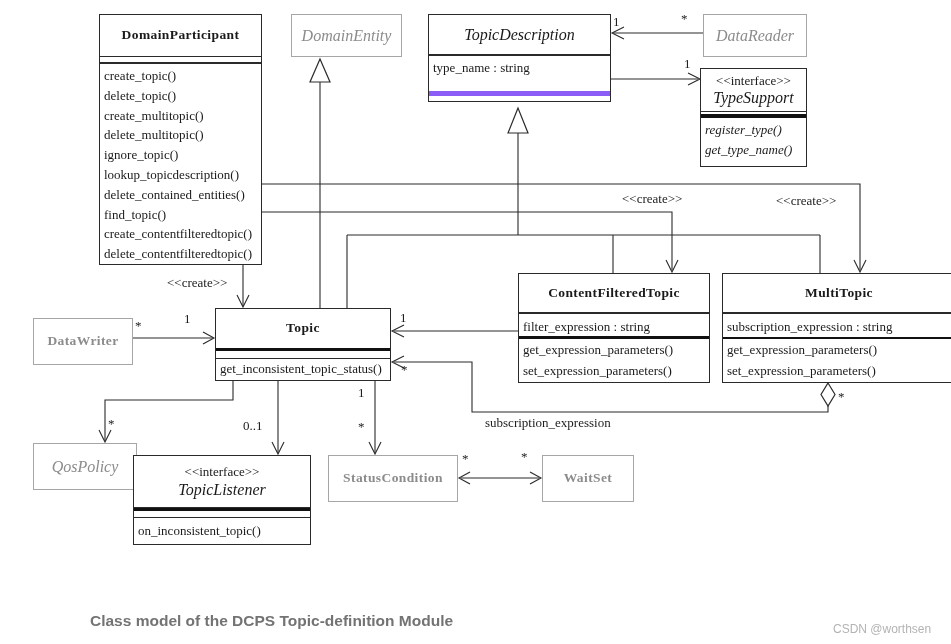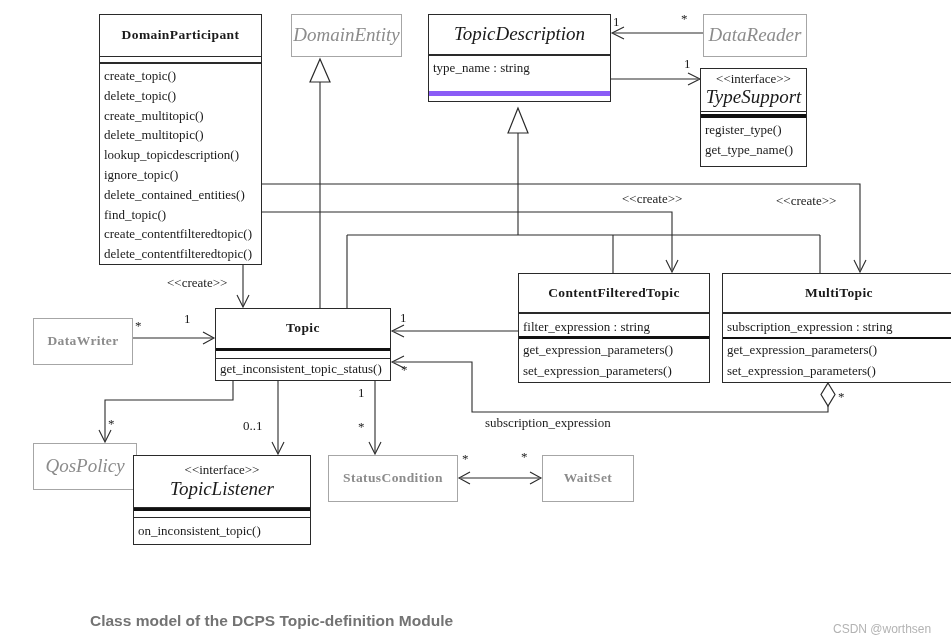--- a/index.html
+++ b/index.html
@@ -11,21 +11,21 @@
   .cls{
     position:absolute;background:#ffffff;border:1px solid #2a2a2a;
     box-sizing:border-box;font-size:13px;line-height:1.2;
   }
   .cls.gray{border-color:#a6a6a6;color:#8c8c8c;}
   .hdr{
     display:flex;flex-direction:column;align-items:center;justify-content:center;
     box-sizing:border-box;border-bottom:1px solid #2a2a2a;text-align:center;
   }
   .t-bold{font-weight:bold;font-size:13.5px;letter-spacing:.4px;}
-  .t-ital{font-style:italic;font-size:19px;}
+  .t-ital{font-style:italic;font-size:16px;}
   .stereo{font-size:13px;}
   .rows{padding:2px 2px 0 4px;box-sizing:border-box;white-space:nowrap;overflow:hidden;}
   .gap{box-sizing:border-box;}
   .bar{background:#111;}
   .lbl{position:absolute;font-size:13px;color:#1c1c1c;white-space:nowrap;}
   .flexc{display:flex;align-items:center;justify-content:center;}
   #caption{
     position:absolute;left:90px;top:612px;font-family:"Liberation Sans",sans-serif;
     font-weight:bold;font-size:15.5px;color:#737373;
   }
@@ -89,22 +89,22 @@
   <div class="cls" style="left:99px;top:14px;width:163px;height:251px">
     <div class="hdr" style="height:42px">
       <span class="t-bold">DomainParticipant</span>
     </div>
     <div class="gap" style="height:7px;border-bottom:2px solid #2a2a2a"></div>
     <div class="rows" style="line-height:19.8px">
       <div>create_topic()</div>
       <div>delete_topic()</div>
       <div>create_multitopic()</div>
       <div>delete_multitopic()</div>
+      <div>ignore_topic()</div>
       <div>lookup_topicdescription()</div>
-      <div>ignore_topic()</div>
       <div>delete_contained_entities()</div>
       <div>find_topic()</div>
       <div>create_contentfilteredtopic()</div>
       <div>delete_contentfilteredtopic()</div>
     </div>
   </div>
 
   <div class="cls gray flexc" style="left:291px;top:14px;width:111px;height:43px">
     <span class="t-ital">DomainEntity</span>
   </div>
@@ -122,21 +122,21 @@
   <div class="cls gray flexc" style="left:703px;top:14px;width:104px;height:43px">
     <span class="t-ital">DataReader</span>
   </div>
 
   <div class="cls" style="left:700px;top:68px;width:107px;height:99px">
     <div class="hdr" style="height:43px">
       <span class="stereo">&lt;&lt;interface&gt;&gt;</span>
       <span class="t-ital">TypeSupport</span>
     </div>
     <div class="gap" style="height:6px;border-bottom:4px solid #111"></div>
-    <div class="rows" style="line-height:20px;">
+    <div class="rows" style="line-height:20px;font-style:italic">
       <div>register_type()</div>
       <div>get_type_name()</div>
     </div>
   </div>
 
   <div class="cls" style="left:518px;top:273px;width:192px;height:110px">
     <div class="hdr" style="height:40px;border-bottom-width:2px">
       <span class="t-bold">ContentFilteredTopic</span>
     </div>
     <div class="rows" style="height:25px;line-height:21px;border-bottom:3px solid #111">

